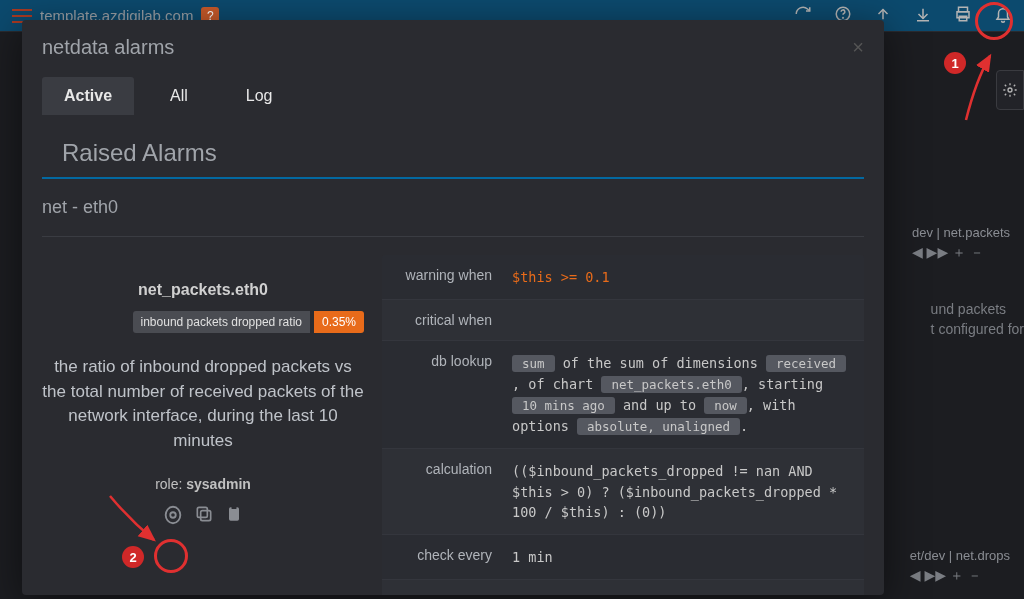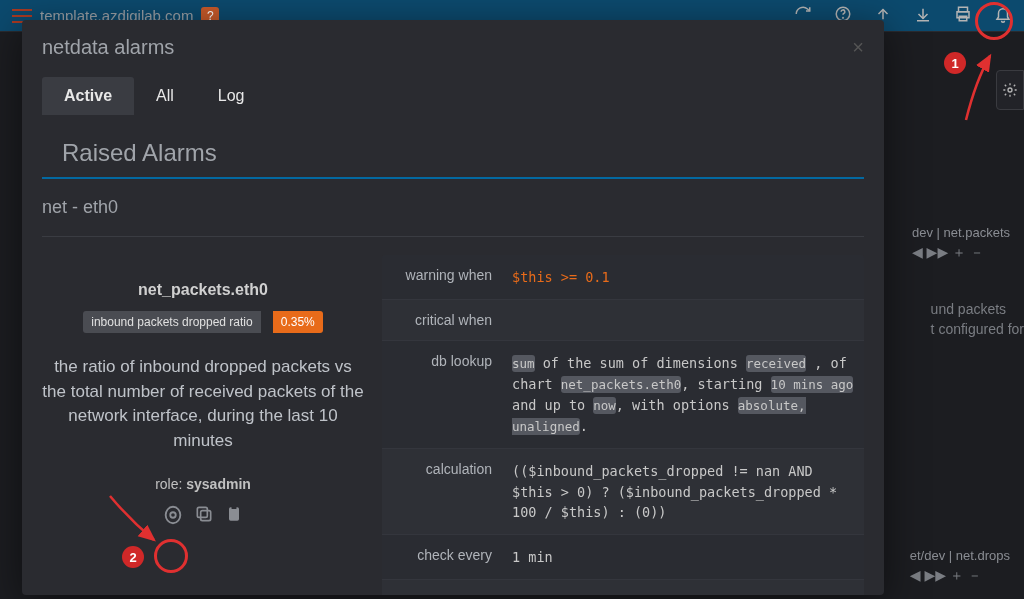--- a/index.html
+++ b/index.html
@@ -36,55 +36,55 @@
     box-shadow: 0 8px 40px rgba(0,0,0,.5);
     overflow: hidden;
   }
   .modal-title {
     padding: 16px 20px 6px;
     font-size: 20px; color: #a0a4aa;
     display:flex; align-items:center;
   }
   .modal-close { margin-left:auto; font-size:20px; color:#555; cursor:pointer;}
   .tabs {
-    display:flex; gap: 0; padding: 12px 20px 0;
+    display:flex; gap: 14px; padding: 12px 20px 0;
   }
   .tab {
     padding: 10px 22px;
     color:#e8e8e8; font-size:16px;
     border-radius:3px 3px 0 0;
     cursor:pointer;
   }
   .tab.active { background:#3a3c42; font-weight:600; }
   .section-title {
     padding: 24px 20px 10px;
     font-size: 24px; color:#a0a4aa;
     border-bottom:2px solid #0369a1;
     margin: 0 20px;
   }
   .chart-name { font-size:18px; color:#a0a4aa; padding:18px 0; border-bottom:1px solid #3a3c42; margin:0 20px;}
   .alarm-body { display:flex; padding: 18px 20px 0; gap:0; }
   .alarm-left { width: 340px; padding-right:18px; text-align:center; }
   .alarm-left .aname { font-size:16px; color:#d0d0d0; font-weight:600; margin:26px 0 12px;}
-  .badge-row { display:flex; justify-content:center; gap:12px; margin-bottom:22px; font-size:12px;}
+  .badge-row { display:flex; justify-content:flex-end; gap:4px; margin-bottom:22px; font-size:12px;}
   .badge-label { background:#4a4c52; color:#e0e0e0; padding:4px 8px; border-radius:3px 0 0 3px;}
   .badge-val { background:#e86b1a; color:#fff; padding:4px 8px; border-radius:0 3px 3px 0;}
   .alarm-desc { font-size:17px; line-height:1.45; color:#bfc3c9; }
   .role-line { margin-top:22px; font-size:14px; color:#c0c0c0;}
   .role-line b { font-weight:700; }
   .action-icons { margin-top:12px; display:flex; justify-content:center; gap:10px; }
   .action-icons .aico { color:#8a8d93; }
 
   .alarm-right { flex:1; background:#2e3036; border-radius:3px; font-size:14px; overflow:hidden;}
   .prop-row { display:flex; border-bottom:1px solid #34363d; }
   .prop-row:nth-child(odd){background:#2a2c32;}
   .prop-label { width:120px; padding:12px 10px; text-align:right; color:#b0b4ba; font-size:14px;}
   .prop-val { flex:1; padding:12px 10px; font-family: "SFMono-Regular", Menlo, Consolas, monospace; font-size:13.5px; color:#c8c8c8; line-height:1.5;}
   .expr-orange { color:#e86b1a; }
-  .pill { background:#555860; padding:1px 0; border-radius:3px; font-family: "SFMono-Regular", Menlo, Consolas, monospace; font-size:12.5px;}
+  .pill { background:#555860; padding:1px 10px; border-radius:3px; font-family: "SFMono-Regular", Menlo, Consolas, monospace; font-size:12.5px;}
 
   .bg-text { position:absolute; font-size:14px; color:#7a7d83; line-height:1.4; }
 
   .red-circle { position:absolute; border:3px solid #e03030; border-radius:50%; pointer-events:none;}
   .red-badge-num { position:absolute; width:22px; height:22px; background:#d02828; color:#fff; font-size:13px; border-radius:50%; display:flex; align-items:center; justify-content:center; font-weight:600;}
   .red-arrow { position:absolute; pointer-events:none; }
 
   .chart-legend-bg { position:absolute; right:6px; font-size:13px; color:#8a8d93; }
   .mini-ctrl { display:flex; gap:10px; color:#7a7d83; font-size:14px; margin-top:4px;}
 </style>

